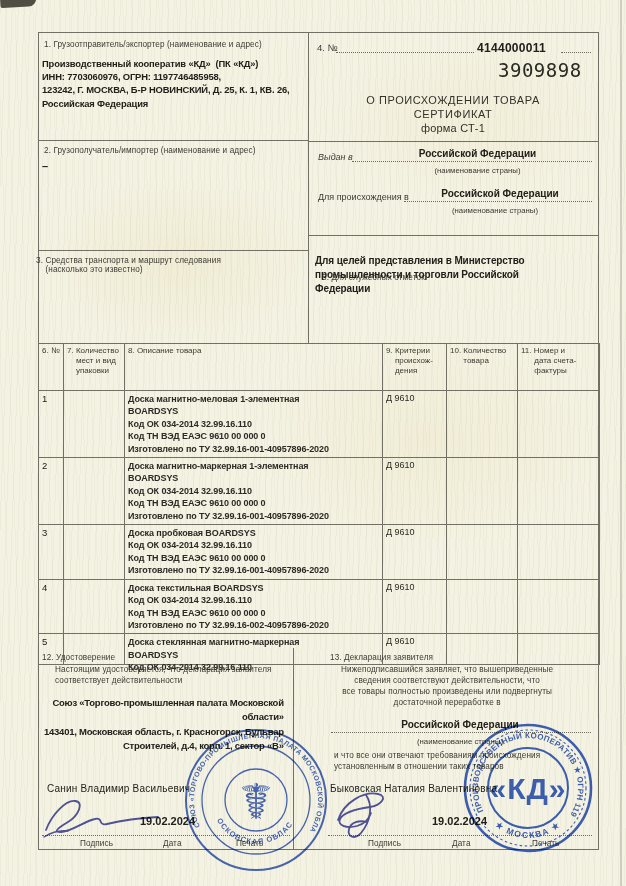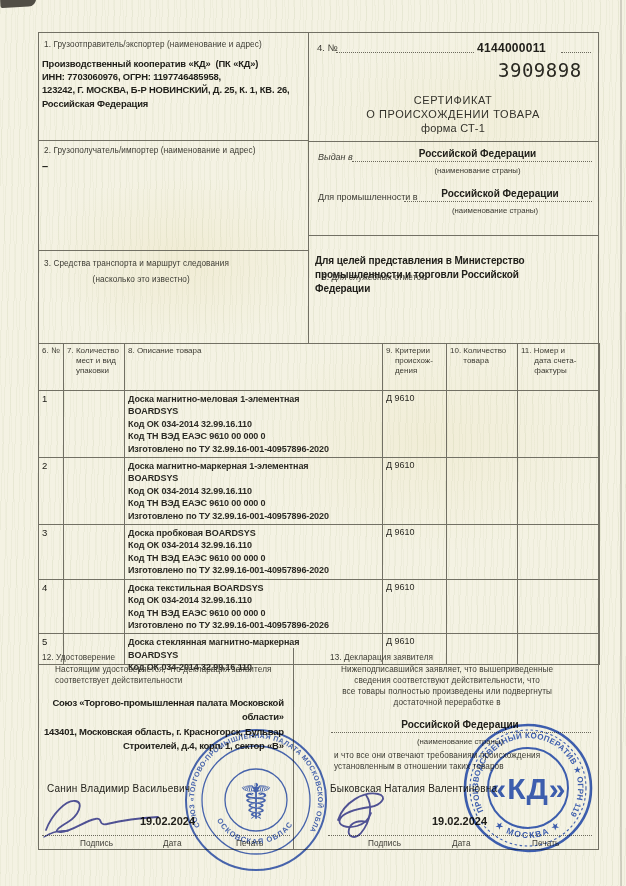--- a/index.html
+++ b/index.html
@@ -60,41 +60,41 @@
 
   <div class="abs lbl" style="left:44px;top:40px;">1. Грузоотправитель/экспортер  (наименование и адрес)</div>
   <div class="abs val pre" style="left:42px;top:57px;font-size:9.4px;line-height:13.2px;letter-spacing:-.15px;">Производственный кооператив «КД»  (ПК «КД»)
 ИНН: 7703060976, ОГРН: 1197746485958,
 123242, Г. МОСКВА, Б-Р НОВИНСКИЙ, Д. 25, К. 1, КВ. 26,
 Российская Федерация</div>
 
   <div class="abs lbl" style="left:44px;top:146px;">2. Грузополучатель/импортер (наименование и адрес)</div>
   <div class="abs val" style="left:42px;top:160px;font-size:11px;">–</div>
 
-  <div class="abs lbl pre" style="left:44px;top:256px;line-height:16px;text-align:center;">3. Средства транспорта и маршрут следования
+  <div class="abs lbl pre" style="left:36px;top:256px;line-height:9px;">3. Средства транспорта и маршрут следования
     (насколько это известно)</div>
 
   <div class="abs" style="left:317px;top:42px;font-size:9.5px;color:#3c3b33;">4. №</div>
   <div class="abs dot" style="left:336px;top:41px;width:138px;height:12px;"></div>
   <div class="abs val" style="left:477px;top:41px;font-size:12px;letter-spacing:.3px;">4144000011</div>
   <div class="abs dot" style="left:561px;top:41px;width:30px;height:12px;"></div>
   <div class="abs" style="left:498px;top:59px;font-size:19px;letter-spacing:.5px;color:#2a2922;font-family:'DejaVu Sans Mono', monospace;">3909898</div>
 
   <div class="abs center" style="left:308px;top:93px;width:290px;font-size:11px;line-height:14px;letter-spacing:.6px;color:#33322b;">
+    <div>О ПРОИСХОЖДЕНИИ ТОВАРА</div>
     <div>СЕРТИФИКАТ</div>
-    <div>О ПРОИСХОЖДЕНИИ ТОВАРА</div>
     <div style="letter-spacing:.2px;">форма СТ-1</div>
   </div>
 
   <div class="abs" style="left:318px;top:152px;font-size:9px;color:#3c3b33;font-style:italic;">Выдан в</div>
   <div class="abs dot" style="left:352px;top:150px;width:240px;height:12px;"></div>
   <div class="abs val center" style="left:360px;top:148px;width:235px;font-size:10px;">Российской Федерации</div>
   <div class="abs center" style="left:360px;top:166px;width:235px;font-size:7.8px;color:#3c3b33;">(наименование страны)</div>
 
-  <div class="abs" style="left:318px;top:192px;font-size:9px;color:#3c3b33;">Для промышленности в</div>
+  <div class="abs" style="left:318px;top:192px;font-size:9px;color:#3c3b33;">Для происхождения в</div>
   <div class="abs dot" style="left:404px;top:190px;width:188px;height:12px;"></div>
   <div class="abs val center" style="left:400px;top:188px;width:200px;font-size:10px;">Российской Федерации</div>
   <div class="abs center" style="left:395px;top:206px;width:200px;font-size:7.8px;color:#3c3b33;">(наименование страны)</div>
 
   <div class="abs lbl" style="left:322px;top:241px;margin-top:32px;">5. Для служебных отметок</div>
   <div class="abs val pre" style="left:315px;top:254px;font-size:10px;line-height:13.8px;letter-spacing:-.1px;">Для целей представления в Министерство
 промышленности и торговли Российской
 Федерации</div>
 
   <table class="goods">
@@ -175,21 +175,21 @@
       <td></td>
       <td></td>
     </tr>
     <tr style="height:53px">
       <td class="cnum">4</td>
       <td></td>
       <td>
             <div class="desc pre">Доска текстильная BOARDSYS
 Код ОК 034-2014 32.99.16.110
 Код ТН ВЭД ЕАЭС 9610 00 000 0
-Изготовлено по ТУ 32.99.16-001-40957896-2026</div>
+Изготовлено по ТУ 32.99.16-002-40957896-2020</div>
           </td>
       <td class="crit">Д 9610</td>
       <td></td>
       <td></td>
     </tr>
     <tr style="height:31px">
       <td class="cnum">5</td>
       <td></td>
       <td class="r5d">
             <div class="desc pre">Доска стеклянная магнитно-маркерная

